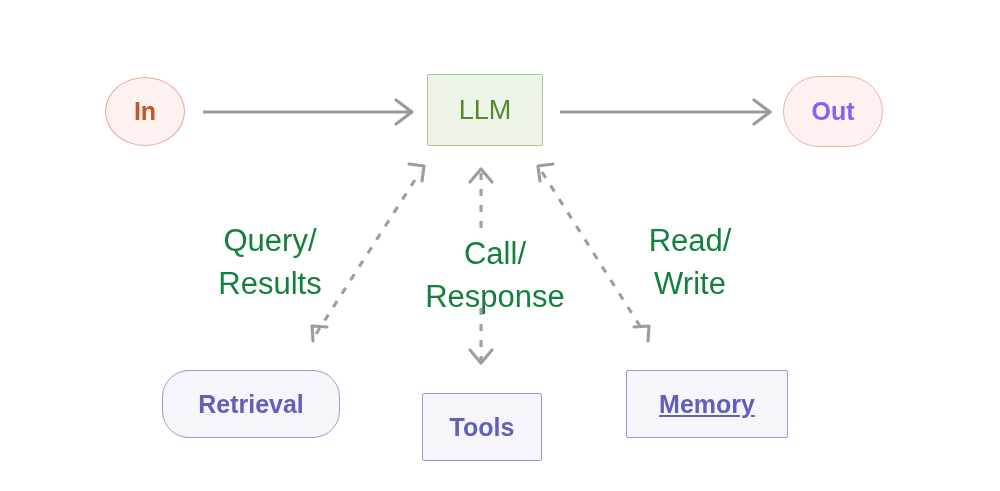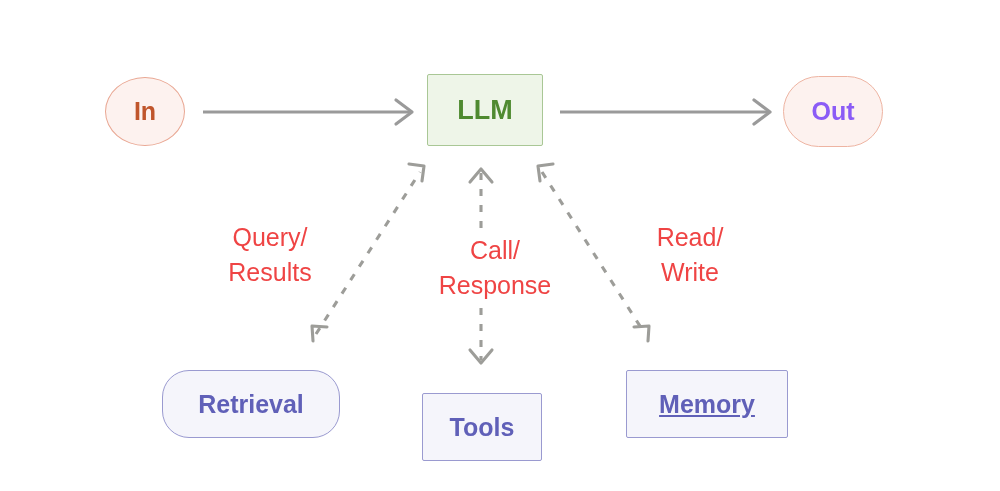--- a/index.html
+++ b/index.html
@@ -64,21 +64,21 @@
   #node-llm {
     left: 427px;
     top: 74px;
     width: 116px;
     height: 72px;
     background: #eef5e8;
     border: 1.3px solid #a9c795;
     border-radius: 2px;
     color: #4f8a30;
     font-size: 27px;
-    font-weight: bold;
+    font-weight: normal;
   }
   
   .box-purple {
     background: #f5f5fb;
     border: 1.4px solid #9a9ad0;
     border-radius: 2px;
     color: #6060b8;
     font-size: 25px;
     font-weight: bold;
   }
@@ -98,22 +98,22 @@
   #node-memory {
     left: 626px;
     top: 370px;
     width: 162px;
     height: 68px;
     text-decoration: underline;
   }
   
   .edge-label {
     position: absolute;
-    color: #ef4444;
-    font-size: 25px;
+    color: #15803d;
+    font-size: 31px;
     line-height: 1.38;
     white-space: pre-line;
     text-align: center;
   }
   #label-query {
     left: 185px;
     top: 220px;
     width: 170px;
   }
   #label-call {

